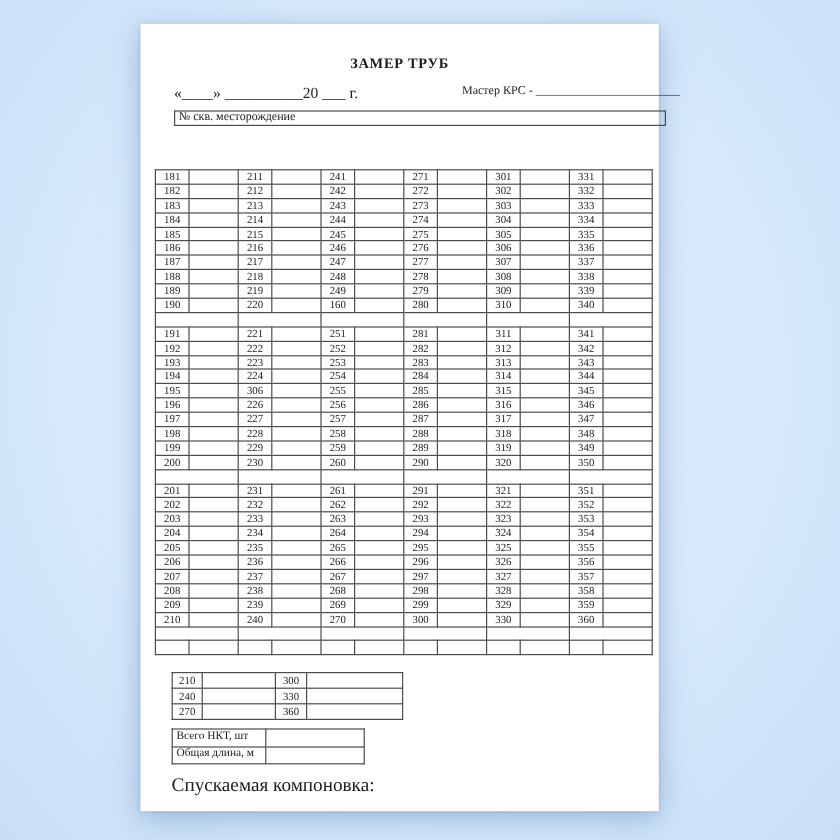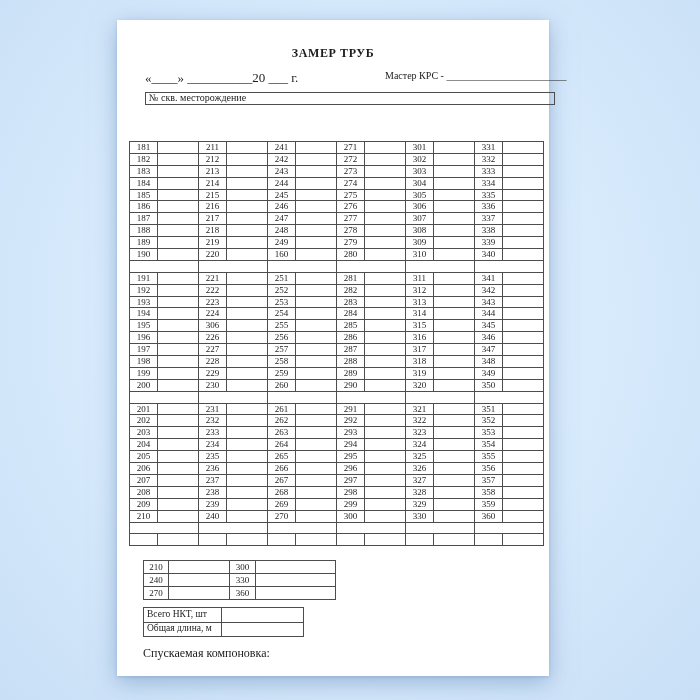--- a/index.html
+++ b/index.html
@@ -45,21 +45,21 @@
     font-size: 9px; line-height: 1; padding: 0;
   }
   .summary-table td.num { text-align: center; }
 
   .totals-table { position: absolute; top: 587px; left: 26px; width: 160px; }
   .totals-table td {
     border: 1px solid #4d4d4d; height: 12.5px;
     font-size: 9.5px; line-height: 1; padding: 0 0 1px 3px;
   }
 
-  .assembly-label { position: absolute; top: 626px; left: 26px; font-size: 12px; }
+  .assembly-label { position: absolute; top: 626px; left: 26px; font-size: 16px; }
 
   col.c-num { width: 28px; }
   col.c-val { width: 41px; }
   col.s-num1 { width: 25px; }
   col.s-val1 { width: 61px; }
   col.s-num2 { width: 26px; }
   col.s-val2 { width: 80px; }
   col.t-label { width: 78px; }
   col.t-value { width: 82px; }
 </style>

